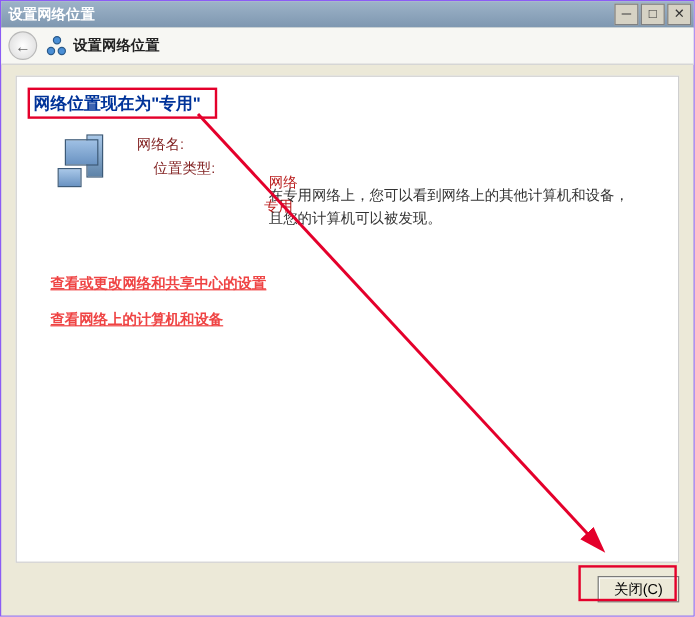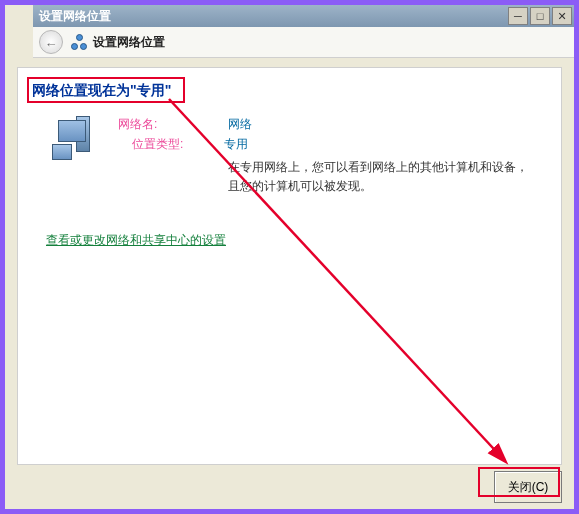--- a/index.html
+++ b/index.html
@@ -1,43 +1,43 @@
 <!DOCTYPE html>
 <html><head>
 <meta charset="utf-8">
 <style>
   html,body{margin:0;padding:0;font-family:"Microsoft YaHei","SimSun",Tahoma,sans-serif;font-size:12px;background:#fff;}
-  .window{width:579px;height:514px;box-sizing:border-box;background:#ece9d8;position:relative;border:5px solid #8b5cf6;padding-left:28px;}
+  .window{width:579px;height:514px;box-sizing:border-box;background:#ece9d8;position:relative;border:1px solid #8b5cf6;}
   
   .titlebar{height:22px;background:linear-gradient(#9db3c8,#7e97b0);display:flex;align-items:center;padding:0 2px 0 6px;color:#fff;}
   .titlebar .cap{flex:1;font-weight:bold;font-size:12px;}
   .tb-btn{width:20px;height:18px;margin-left:2px;background:#d6d2c4;border:1px solid #808080;box-sizing:border-box;display:flex;align-items:center;justify-content:center;font-size:11px;color:#333;line-height:1;cursor:default;}
   
   .header{height:30px;background:#f7f7f3;display:flex;align-items:center;padding-left:6px;border-bottom:1px solid #cfcfcf;}
   .back{width:22px;height:22px;border:1px solid #b8b8b8;border-radius:50%;background:radial-gradient(#fff,#d9d9d9);display:flex;align-items:center;justify-content:center;margin-right:8px;color:#6a6a6a;font-size:13px;}
   .net-ico{width:16px;height:16px;position:relative;margin-right:6px;}
   .net-ico .dot{position:absolute;width:5px;height:5px;border-radius:50%;background:#4a8fd6;border:1px solid #2a5a8a;}
   .net-ico .d1{top:0;left:5px;}
   .net-ico .d2{bottom:0;left:0;}
   .net-ico .d3{bottom:0;right:0;}
   .header-title{font-weight:bold;color:#222;}
   
   .client{position:absolute;top:62px;left:12px;right:12px;bottom:44px;background:#fff;border:1px solid #cfcfcf;box-sizing:border-box;}
   .heading{position:absolute;top:14px;left:14px;color:#003399;font-size:14px;font-weight:bold;}
   .comp-ico{position:absolute;top:48px;left:34px;width:40px;height:44px;}
   .comp-ico .monitor{position:absolute;top:4px;left:6px;width:26px;height:20px;background:linear-gradient(#9fc0e4,#6a93c2);border:1px solid #3c5a78;}
   .comp-ico .tower{position:absolute;top:0;left:24px;width:12px;height:34px;background:linear-gradient(#a8c7e8,#5e83a8);border:1px solid #3c5a78;}
   .comp-ico .sm{position:absolute;bottom:0;left:0;width:18px;height:14px;background:linear-gradient(#a8c7e8,#6a93c2);border:1px solid #3c5a78;}
-  .lbl{position:absolute;color:#ec4899;}
-  .val{position:absolute;color:#0369a1;}
+  .lbl{position:absolute;color:#7f1d1d;}
+  .val{position:absolute;color:#b91c1c;margin-top:32px;}
   .desc{position:absolute;color:#333;line-height:1.6;max-width:300px;}
-  .link{position:absolute;color:#15803d;text-decoration:underline;cursor:pointer;}
+  .link{position:absolute;color:#ef4444;text-decoration:underline;cursor:pointer;font-weight:bold;}
   
   .footer{position:absolute;left:12px;right:12px;bottom:4px;height:36px;display:flex;align-items:center;justify-content:flex-end;}
-  .btn{min-width:68px;height:32px;background:#ece9d8;border:1px solid #7a7a7a;box-shadow:inset 1px 1px 0 #fff;font-size:12px;padding:0 8px;cursor:pointer;}
+  .btn{min-width:68px;height:22px;background:#ece9d8;border:1px solid #7a7a7a;box-shadow:inset 1px 1px 0 #fff;font-size:12px;padding:0 8px;cursor:pointer;}
   
   .hl{position:absolute;border:2px solid #e4002b;pointer-events:none;box-sizing:border-box;}
   .hl1{top:72px;left:22px;width:158px;height:26px;}
   .hl2{bottom:12px;right:14px;width:82px;height:30px;}
   .arrow-svg{position:absolute;top:90px;left:160px;width:400px;height:400px;pointer-events:none;}
 </style>
 </head>
 <body>
 
 <div class="window">
@@ -72,20 +72,21 @@
 
     <span class="lbl" style="top:48px;left:100px">网络名:</span>
     <span class="val" style="top:48px;left:210px">网络</span>
 
     <span class="lbl" style="top:68px;left:114px">位置类型:</span>
     <span class="val" style="top:68px;left:206px">专用</span>
 
     <div class="desc" style="top:90px;left:210px">在专用网络上，您可以看到网络上的其他计算机和设备，且您的计算机可以被发现。</div>
 
     <a class="link" style="top:164px;left:28px">查看或更改网络和共享中心的设置</a>
+    <a class="link" style="top:194px;left:28px">查看网络上的计算机和设备</a>
   </div>
 
   <div class="footer">
     <button class="btn">关闭(C)</button>
   </div>
 
   <div class="hl hl1"></div>
   <div class="hl hl2"></div>
   <svg class="arrow-svg" viewBox="0 0 400 400">
     <defs>

